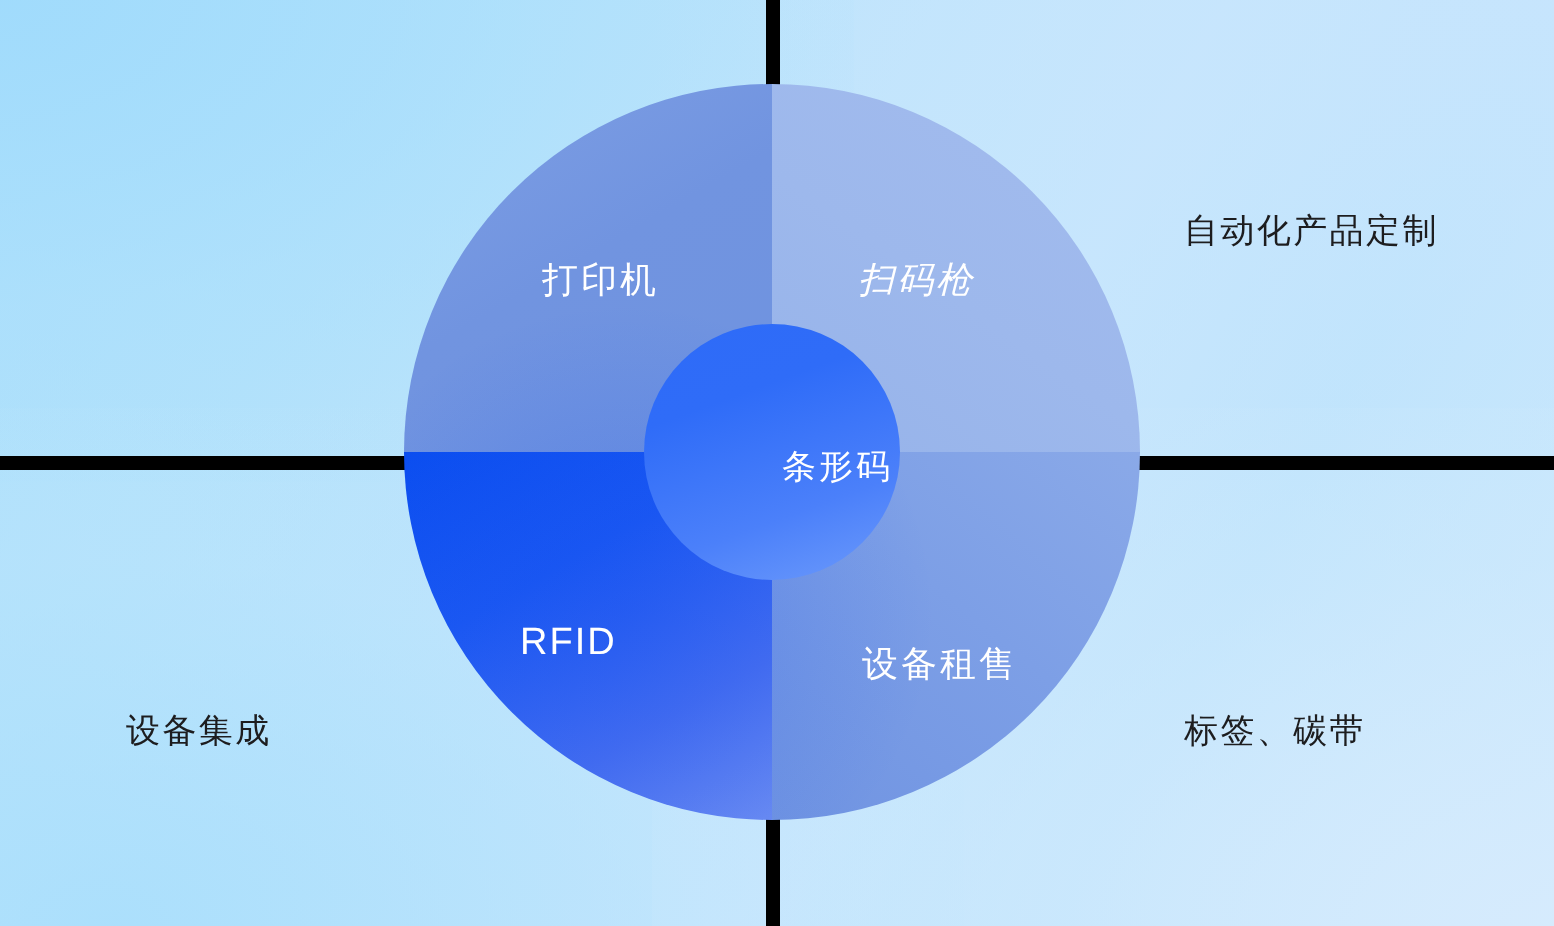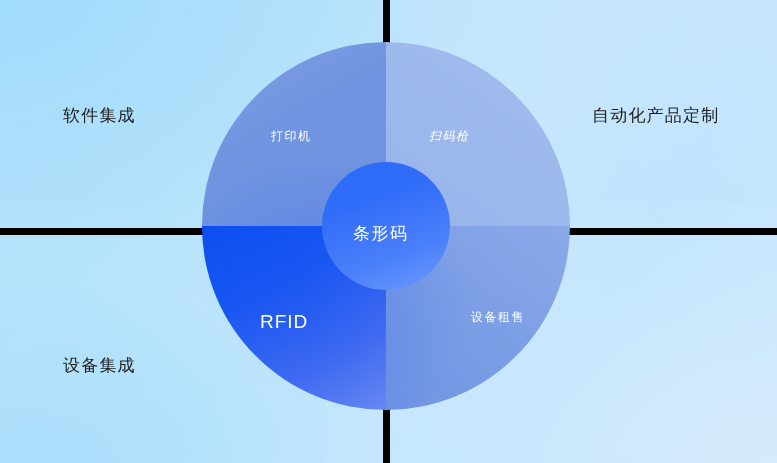--- a/index.html
+++ b/index.html
@@ -99,46 +99,47 @@
     width: 128px; height: 128px;
     border-radius: 50%;
     background: linear-gradient(160deg, #2e6bf8 0%, #2f6cf8 30%, #4b80fa 70%, #6d9bfb 100%);
     z-index: 5;
   }
 
   
   .outer-label {
     position: absolute;
     color: #ffffff;
-    font-size: 12px;
+    font-size: 18px;
     letter-spacing: 1.5px;
     white-space: nowrap;
     z-index: 4;
   }
   .inner-label {
     position: absolute;
     color: #ffffff;
     font-size: 17px;
     letter-spacing: 1.5px;
     white-space: nowrap;
     z-index: 6;
+    margin-left: 38px;
   }
   .corner-label {
     position: absolute;
     color: #1d1d1f;
     font-size: 17px;
     letter-spacing: 1.2px;
     white-space: nowrap;
     z-index: 3;
   }
 
   .lbl-printer  { left: 271px; top: 128px; }
   .lbl-scanner  { left: 429px; top: 128px; font-style: italic; }
   .lbl-rfid     { left: 260px; top: 311px; font-size: 19px; letter-spacing: 1px; }
-  .lbl-rental   { left: 431px; top: 309px; margin-left: 40px; }
+  .lbl-rental   { left: 431px; top: 320px; }
   .lbl-barcode  { left: 353px; top: 222px; }
 
   .lbl-software  { left: 63px;  top: 104px; }
   .lbl-autoprod  { left: 592px; top: 104px; }
   .lbl-device    { left: 63px;  top: 354px; }
   .lbl-labels    { left: 592px; top: 354px; }
 </style>
 </head>
 <body>
 
@@ -162,17 +163,17 @@
   </div>
 
   <div class="outer-label lbl-printer">打印机</div>
   <div class="outer-label lbl-scanner">扫码枪</div>
   <div class="outer-label lbl-rfid">RFID</div>
   <div class="outer-label lbl-rental">设备租售</div>
 
   <div class="inner-circle"></div>
   <div class="inner-label lbl-barcode">条形码</div>
 
-  <div class="corner-label lbl-software">软件集成</div>
   <div class="corner-label lbl-device">设备集成</div>
   <div class="corner-label lbl-autoprod">自动化产品定制</div>
+  <div class="corner-label lbl-labels">标签、碳带</div>
 
 </div>
 
 </body></html>

